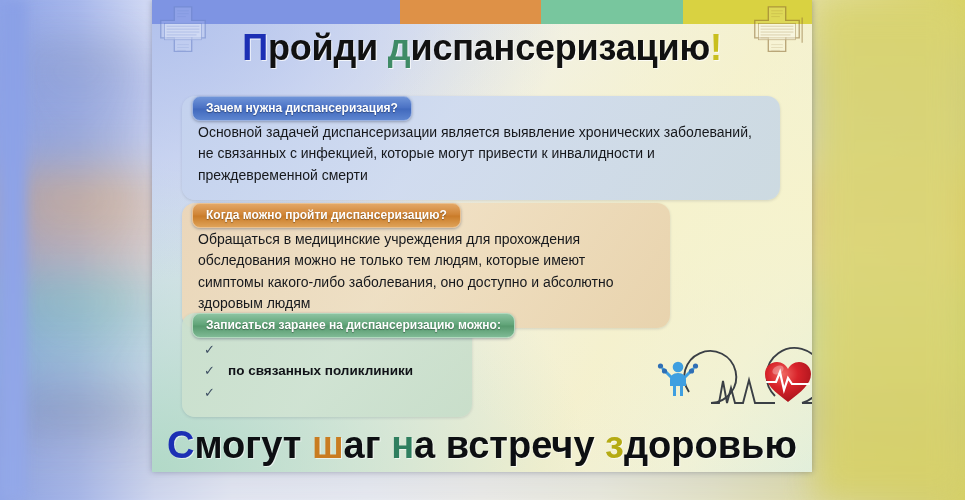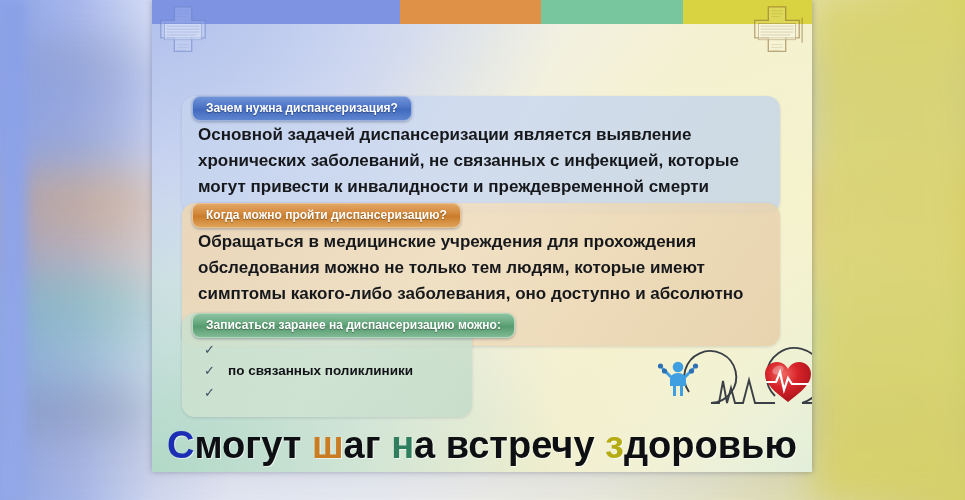--- a/index.html
+++ b/index.html
@@ -113,32 +113,32 @@
     white-space:nowrap;
     text-shadow:0 1px 1px rgba(0,0,0,.35);
     box-shadow:0 1px 3px rgba(40,50,80,.38);
     z-index:3;
   }
   .pill.blue{background:linear-gradient(180deg,#6f94d8 0%,#4a71c4 48%,#4169bd 52%,#5d85d0 100%);border:1px solid #9bb2e0;}
   .pill.orange{background:linear-gradient(180deg,#e3a766 0%,#cf8334 48%,#c97b28 52%,#dfa258 100%);border:1px solid #e9c191;}
   .pill.green{background:linear-gradient(180deg,#8cc3a1 0%,#5fa377 48%,#56996d 52%,#7fba95 100%);border:1px solid #b2d9be;}
 
   .body-text{
-    font-size:17px;font-weight:bold;color:#16181c;
+    font-size:14px;font-weight:normal;color:#16181c;
     line-height:1.52;
   }
 
   
   #block1{left:30px;top:96px;width:598px;}
   #block1 .card{
     background:linear-gradient(125deg,rgba(196,210,238,.92) 0%,rgba(206,218,240,.90) 42%,rgba(198,214,228,.86) 100%);
     min-height:64px;
   }
   
-  #block2{left:30px;top:203px;width:598px;}
+  #block2{left:30px;top:203px;width:488px;}
   #block2 .card{
     background:linear-gradient(125deg,rgba(237,214,182,.92) 0%,rgba(240,222,192,.88) 45%,rgba(230,206,168,.85) 100%);
     min-height:64px;
   }
   
   #block3{left:30px;top:313px;width:290px;}
   #block3 .card{
     background:linear-gradient(125deg,rgba(203,224,205,.92) 0%,rgba(208,227,210,.88) 50%,rgba(196,220,200,.85) 100%);
     min-height:58px;
     padding-left:22px;
@@ -236,20 +236,21 @@
       <line x1="24" y1="7" x2="36" y2="7"></line>
         <line x1="24" y1="10" x2="36" y2="10"></line>
       <line x1="24" y1="13" x2="33" y2="13"></line>
       <line x1="24" y1="42" x2="36" y2="42"></line>
         <line x1="24" y1="45" x2="36" y2="45"></line>
       <line x1="24" y1="48" x2="33" y2="48"></line>
     </g>
     <line x1="56" y1="14" x2="56" y2="40" stroke="#8a6a33" stroke-width="1.2"></line>
   </svg>
 
+  <div class="title"><span class="t-blue">П</span><span>ройди </span><span class="t-green">д</span><span>испансеризацию</span><span class="t-yellow">!</span></div>
 
   <div class="block" id="block1">
     <div class="pill blue">Зачем нужна диспансеризация?</div>
     <div class="card">
       <div class="body-text">Основной задачей диспансеризации является выявление хронических заболеваний, не связанных с инфекцией, которые могут привести к инвалидности и преждевременной смерти</div>
     </div>
   </div>
 
   <div class="block" id="block2">
     <div class="pill orange">Когда можно пройти диспансеризацию?</div>

